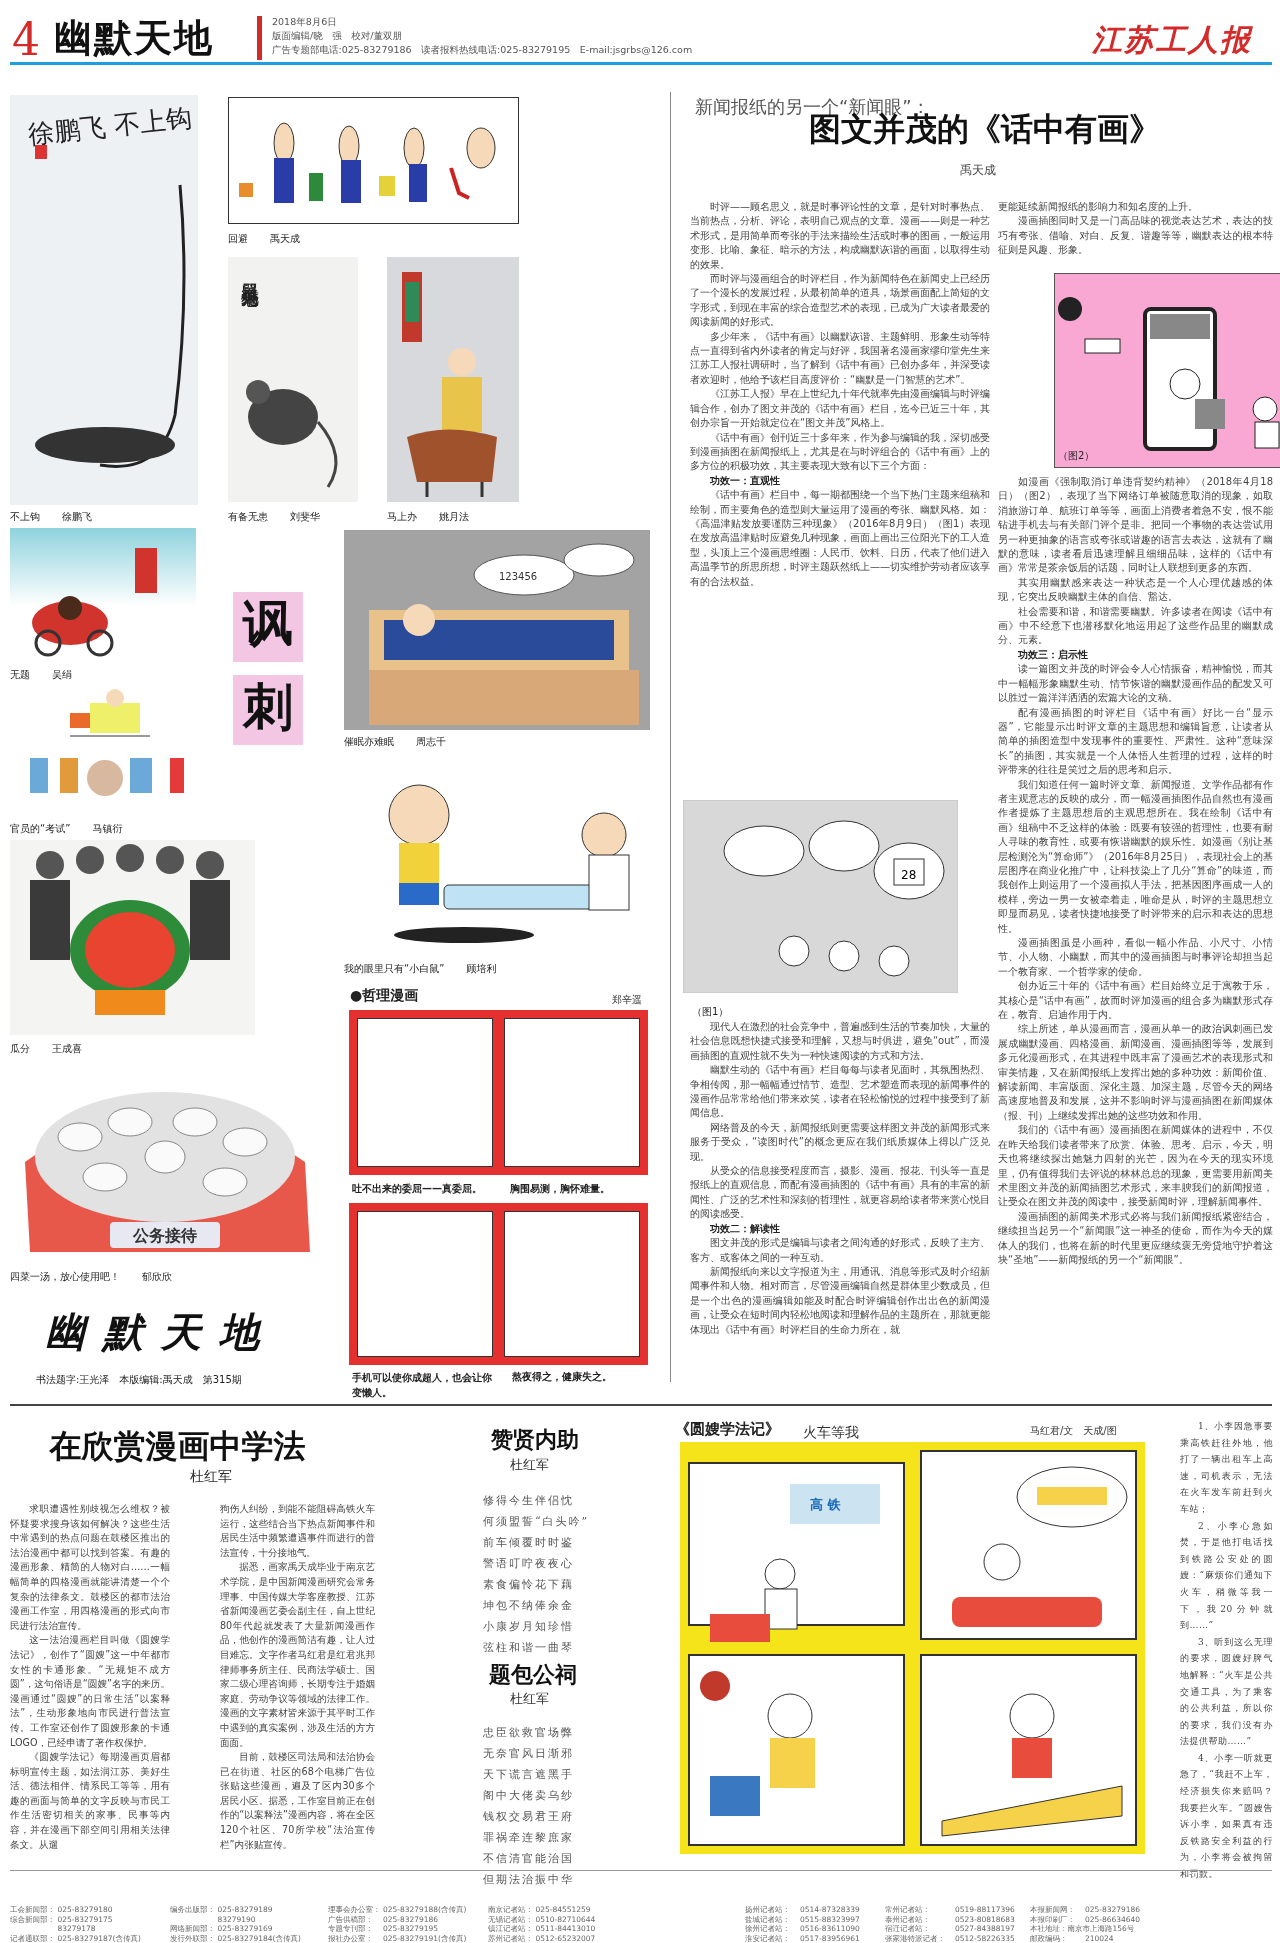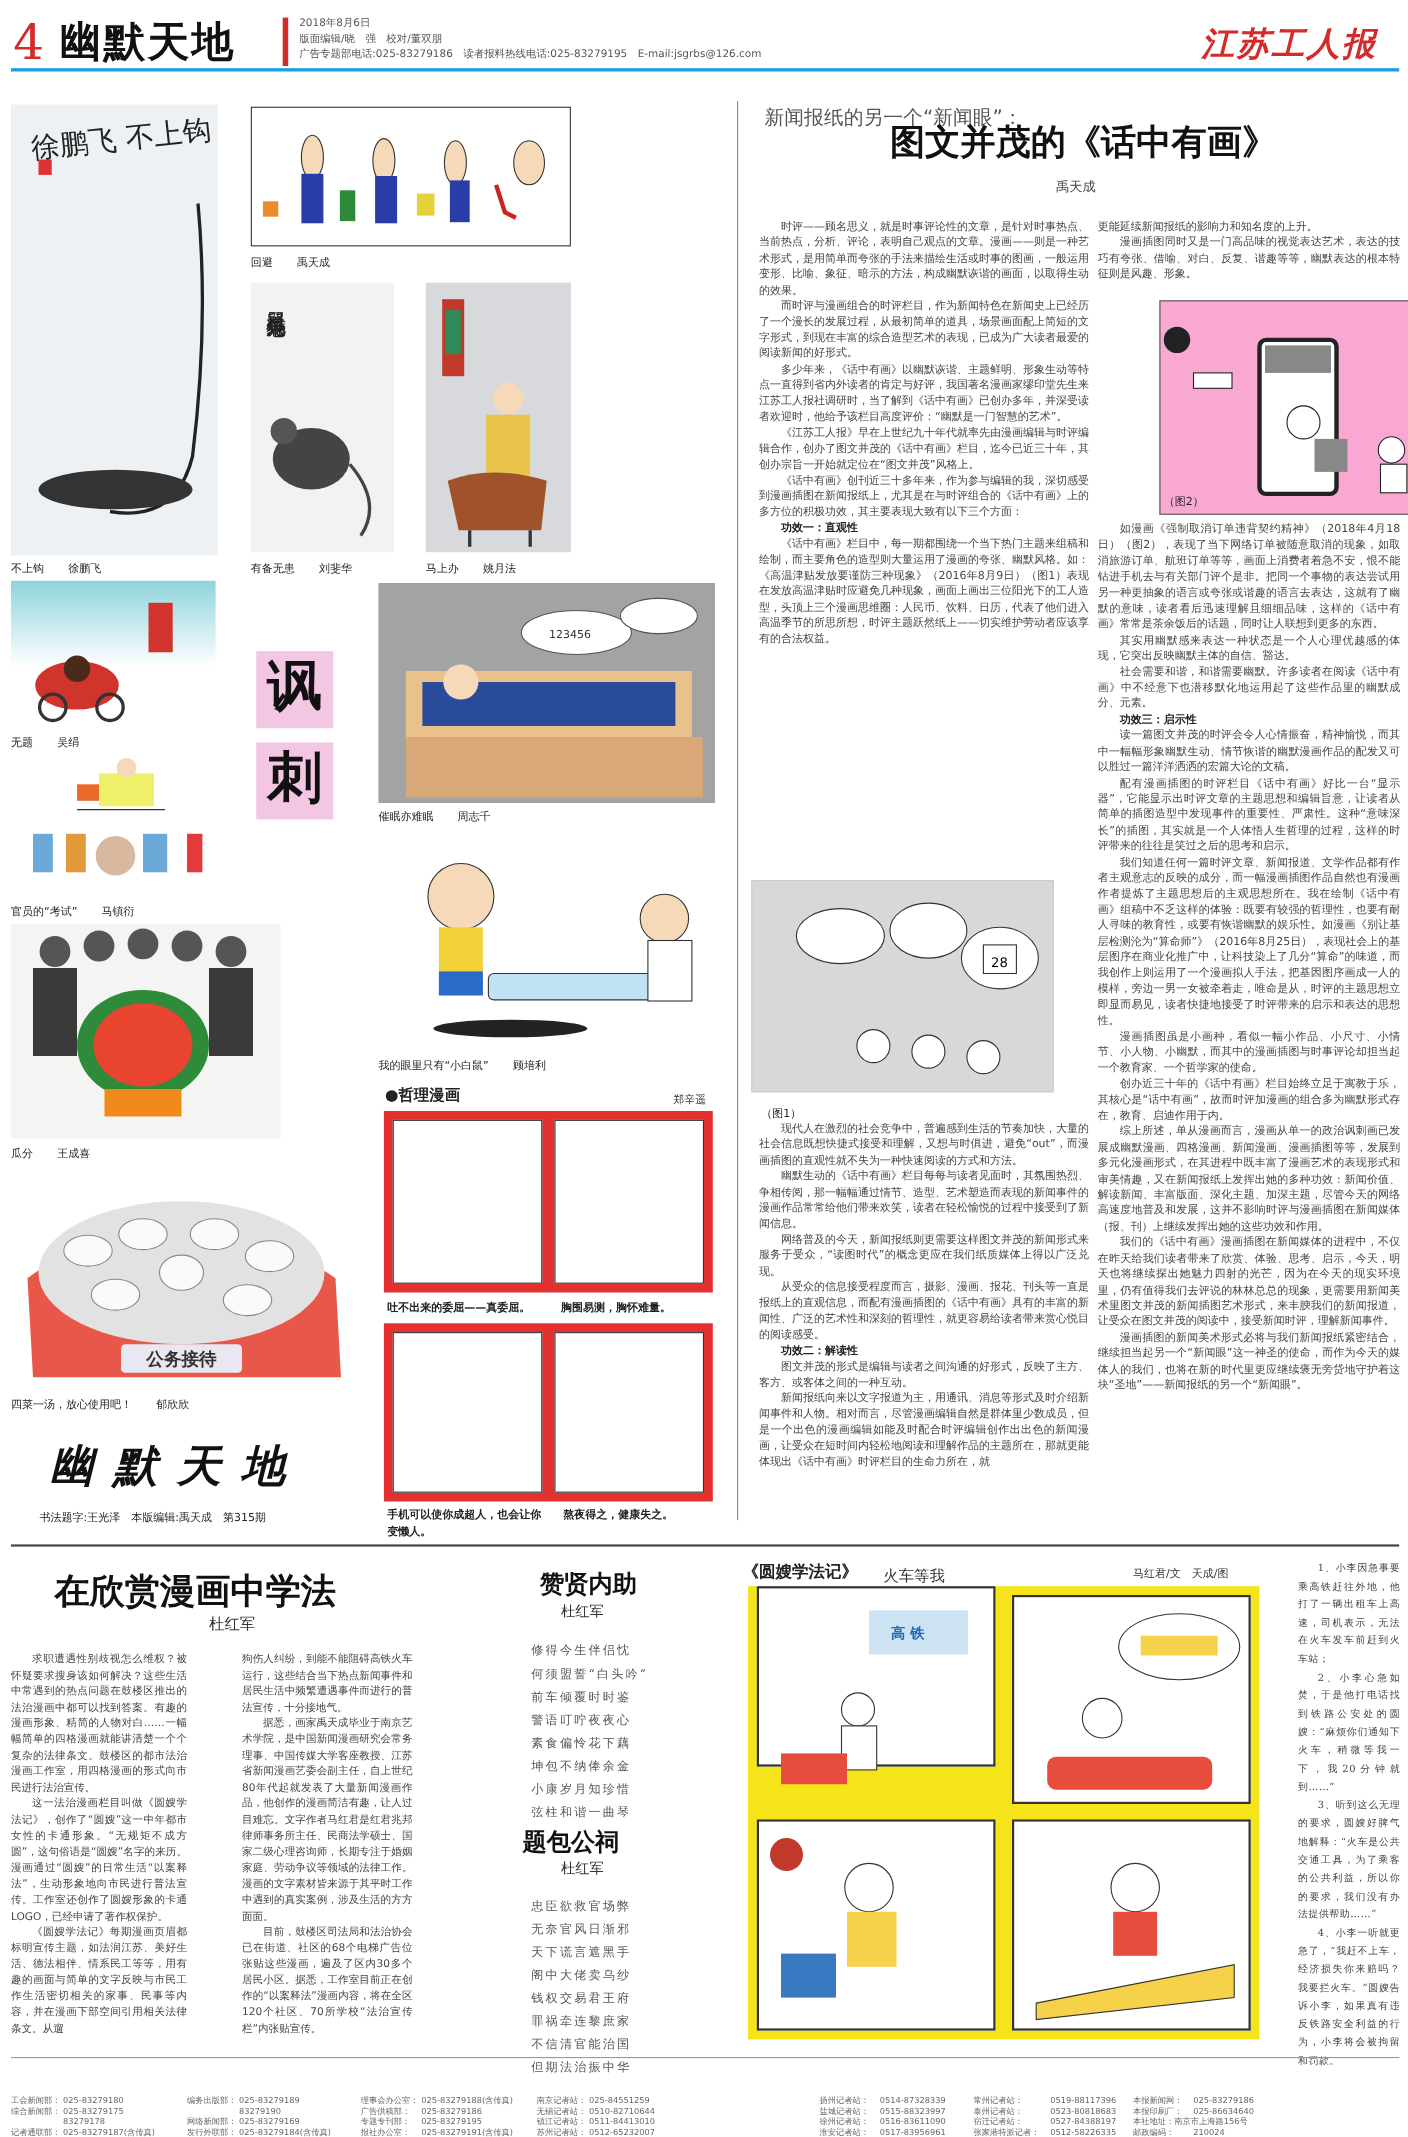--- a/index.html
+++ b/index.html
@@ -303,38 +303,38 @@
 <div class="poem" style="left:483px;top:1490px">
   <div>修得今生伴侣忱</div>
     <div>何须盟誓“白头吟”</div>
     <div>前车倾覆时时鉴</div>
     <div>警语叮咛夜夜心</div>
     <div>素食偏怜花下藕</div>
     <div>坤包不纳俸余金</div>
     <div>小康岁月知珍惜</div>
     <div>弦柱和谐一曲琴</div>
 </div>
-<div class="ttl" style="left:454px;top:1660px;width:130px;font-size:22px">题包公祠</div>
+<div class="ttl" style="left:468px;top:1660px;width:130px;font-size:22px">题包公祠</div>
 <div class="abs" style="left:510px;top:1690px;font-size:13px;color:#333">杜红军</div>
 <div class="poem" style="left:483px;top:1722px">
   <div>忠臣欲救官场弊</div>
     <div>无奈官风日渐邪</div>
     <div>天下谎言遮黑手</div>
     <div>阁中大佬卖乌纱</div>
     <div>钱权交易君王府</div>
     <div>罪祸牵连黎庶家</div>
     <div>不信清官能治国</div>
     <div>但期法治振中华</div>
 </div>
 
 <div class="abs" style="left:675px;top:1420px;font-size:15px;font-weight:bold;color:#222">《圆嫂学法记》</div>
 <div class="abs" style="left:803px;top:1424px;font-size:14px;color:#333">火车等我</div>
 <div class="abs" style="left:1030px;top:1424px;font-size:10px;color:#333">马红君/文　天成/图</div>
 <div class="yframe" style="left:680px;top:1442px;width:465px;height:412px">
-  <div class="ypanel" style="left:8px;top:0;width:217px;height:164px">
+  <div class="ypanel" style="left:8px;top:20px;width:217px;height:164px">
     <svg width="213" height="186">
         <rect x="100" y="20" width="90" height="40" fill="#cce4f2"></rect>
         <text x="120" y="45" font-size="13" fill="#1b6bb8" font-weight="bold">高 铁</text>
         <circle cx="90" cy="110" r="15" fill="#fff" stroke="#333"></circle>
         <rect x="75" y="125" width="32" height="40" fill="#fff" stroke="#333"></rect>
         <rect x="20" y="150" width="60" height="28" fill="#e74c3c"></rect>
       </svg>
   </div>
   <div class="ypanel" style="left:240px;top:8px;width:217px;height:190px">
     <svg width="213" height="186">

